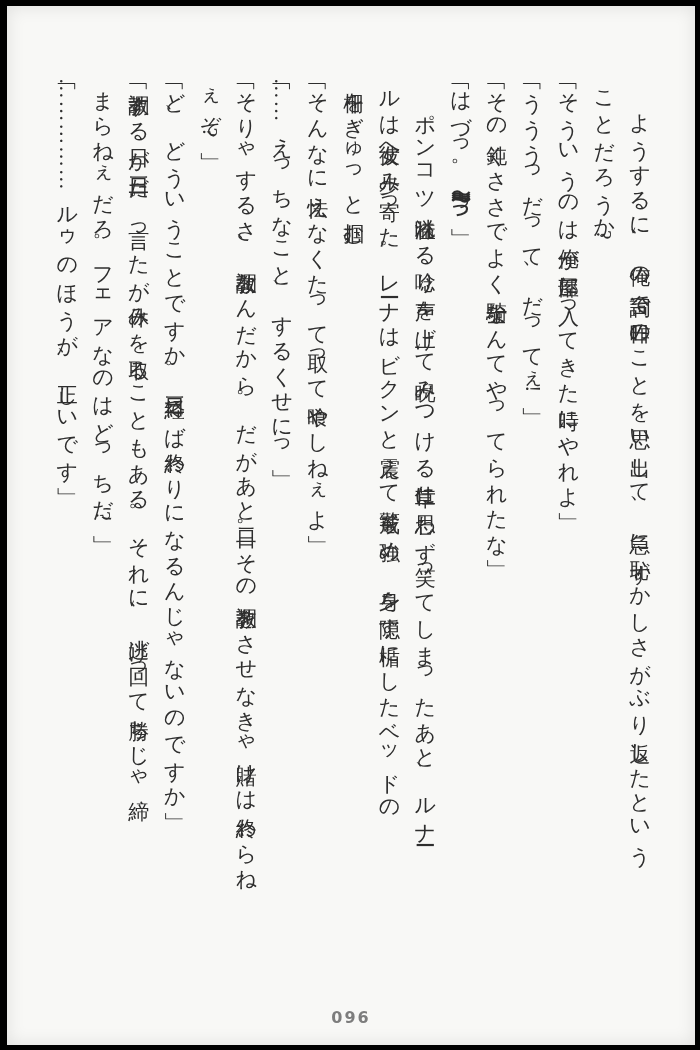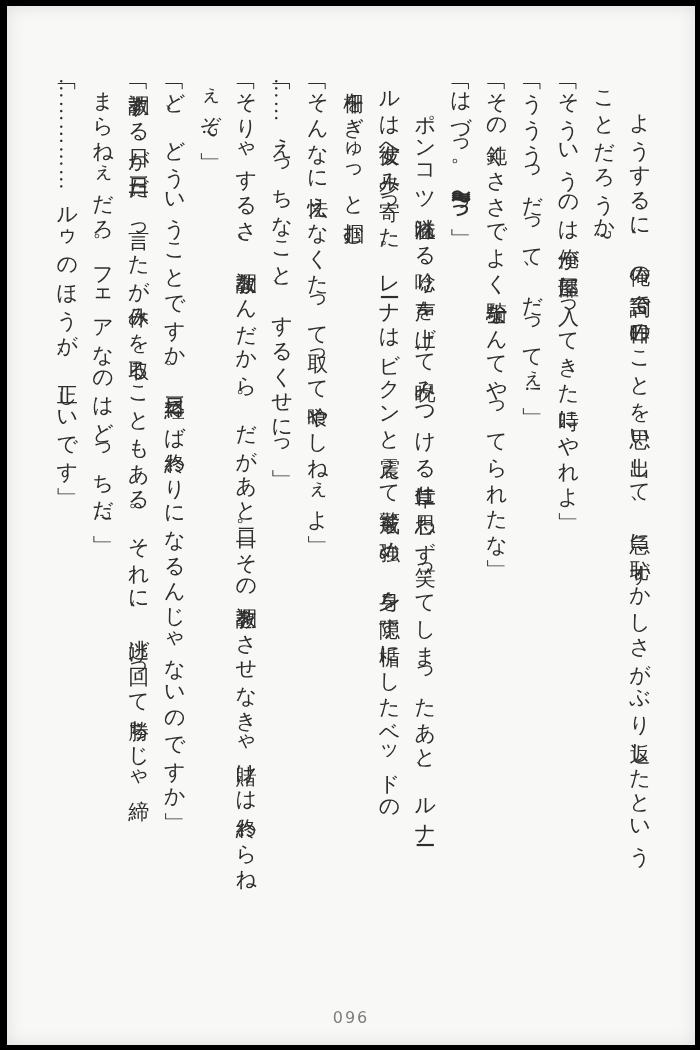--- a/index.html
+++ b/index.html
@@ -51,20 +51,21 @@
   .page-number {
     position: absolute;
     bottom: 18px;
     left: 0;
     width: 100%;
     text-align: center;
     font-family: "DejaVu Sans", "Liberation Sans", sans-serif;
     font-size: 16px;
     letter-spacing: 2px;
     color: #7d7d7d;
+    font-weight: bold;
   }
 </style>
 </head>
 <body>
 
 <div class="frame">
   <div class="page">
     <div class="text-area">
         <div class="column indent">ようするに、俺の台詞で昨日のことを思い出して、急に恥ずかしさがぶり返したという</div>
         <div class="column">ことだろうか?</div>

